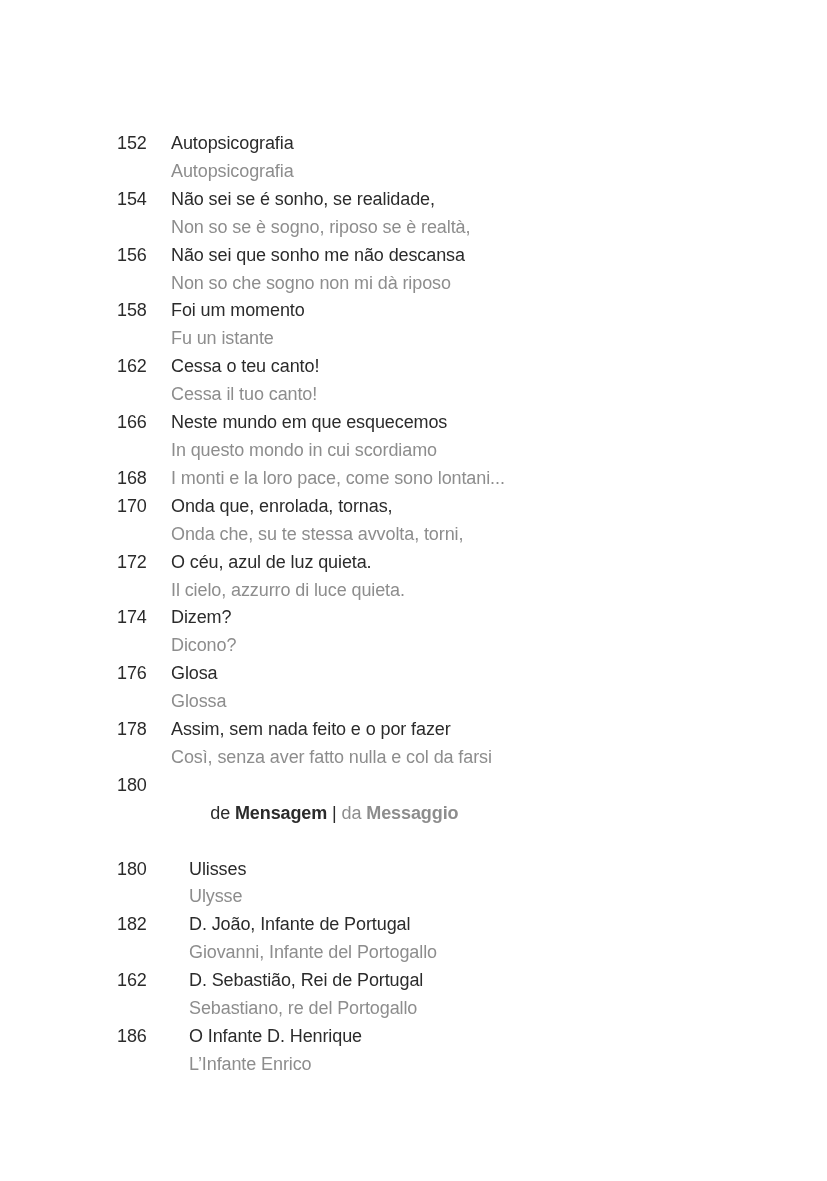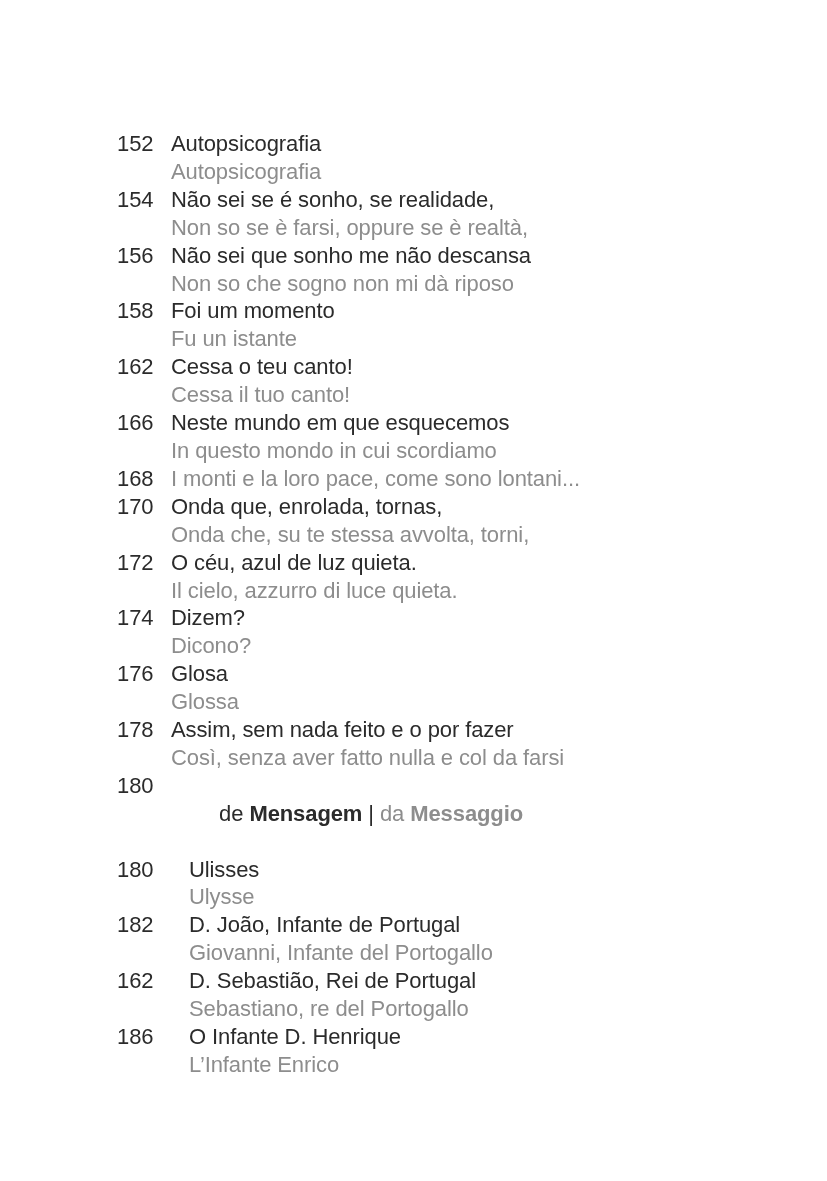--- a/index.html
+++ b/index.html
@@ -17,21 +17,21 @@
   .toc {
     position: absolute;
     left: 117px;
     top: 130px;
   }
   .row {
     display: flex;
     align-items: flex-start;
   }
   .line {
-    font-size: 22px;
+    font-size: 18px;
     line-height: 27.9px;
     letter-spacing: -0.1px;
     white-space: pre;
   }
   .num {
     flex: 0 0 54px;
     width: 54px;
     color: #2b2b2b;
   }
   .content { }
@@ -50,21 +50,21 @@
     <div class="content">
       <div class="line pt">Autopsicografia</div>
       <div class="line it">Autopsicografia</div>
     </div>
   </div>
 
   <div class="row">
     <div class="num line">154</div>
     <div class="content">
       <div class="line pt italic">Não sei se é sonho, se realidade,</div>
-      <div class="line it italic">Non so se è farsi, oppure se è realtà,</div>
+      <div class="line it italic">Non so se è sogno, riposo se è realtà,</div>
     </div>
   </div>
 
   <div class="row">
     <div class="num line">156</div>
     <div class="content">
       <div class="line pt italic">Não sei que sonho me não descansa</div>
       <div class="line it italic">Non so che sogno non mi dà riposo</div>
     </div>
   </div>

